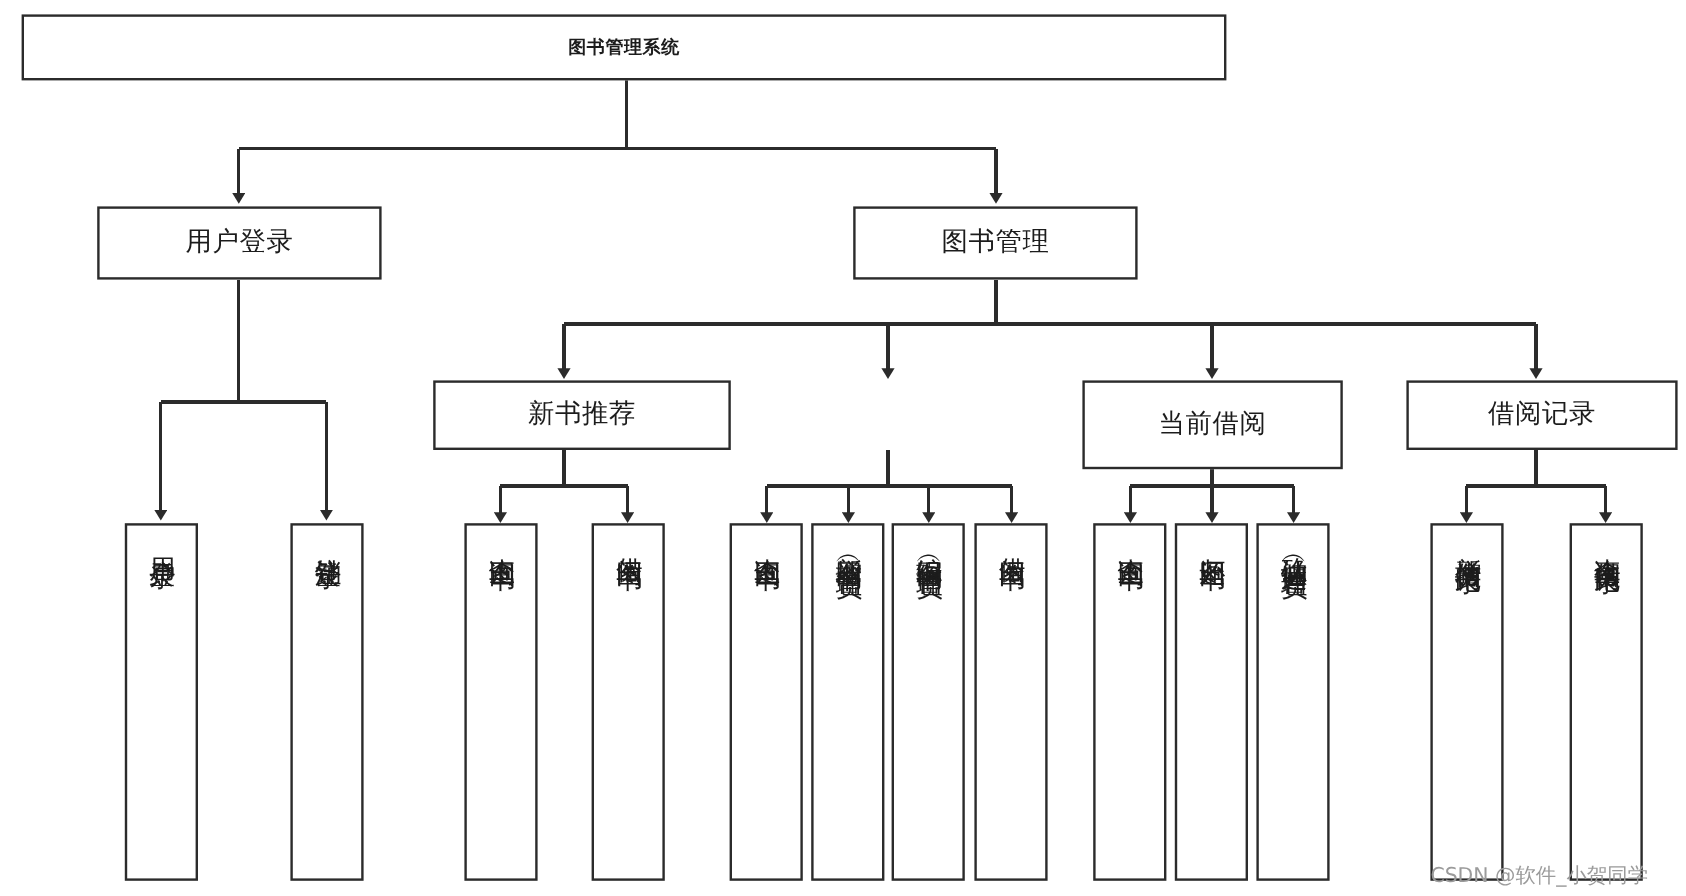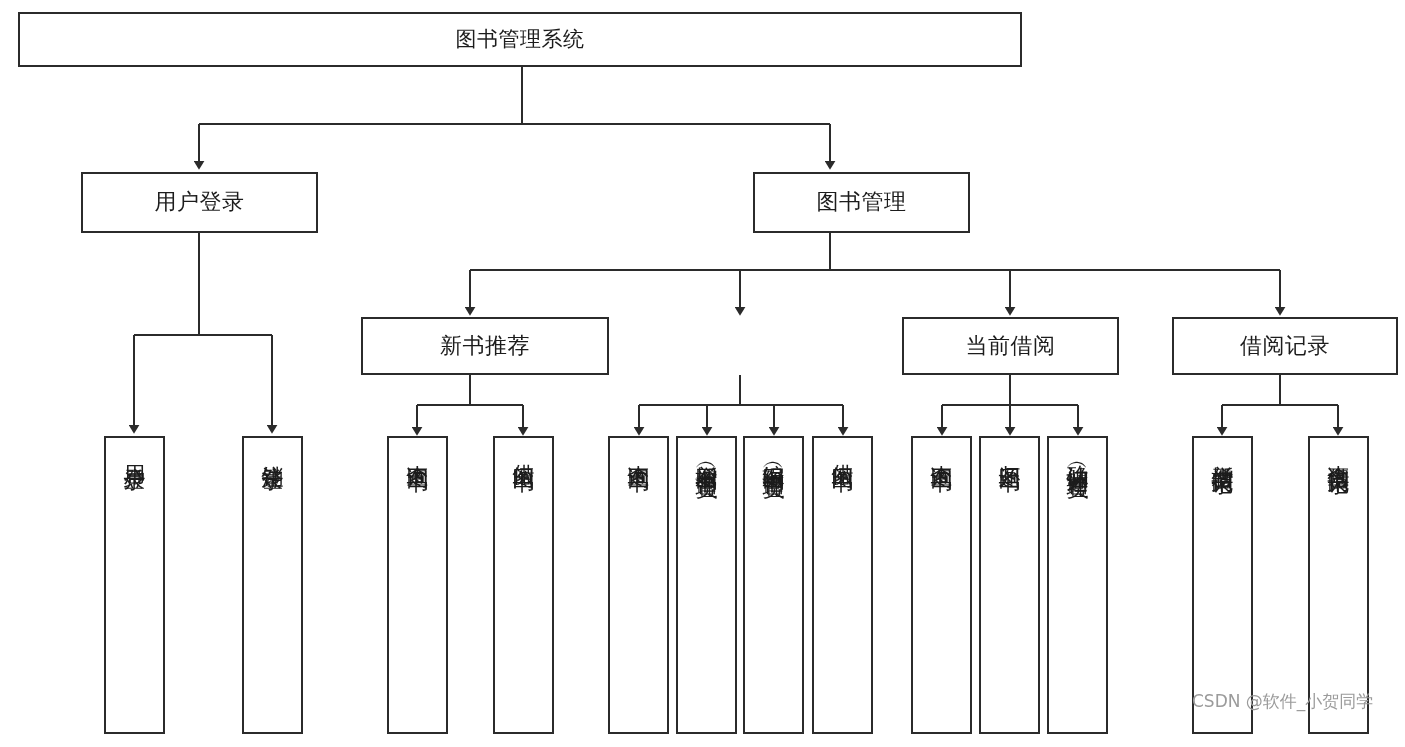--- a/index.html
+++ b/index.html
@@ -50,21 +50,21 @@
     align-items: flex-start;
     padding-top: 9px;
   }
   .node.vert .label {
     writing-mode: vertical-rl;
     text-orientation: upright;
     font-size: 22px;
     line-height: 1.18;
     letter-spacing: 2px;
   }
-  #root-node .label { font-size: 21px; }
+  #root-node .label { font-size: 15px; font-weight: bold; }
   .watermark {
     position: absolute;
     font-size: 17px;
     color: #9b9b9b;
     white-space: nowrap;
     user-select: none;
     font-family: "DejaVu Sans", "Liberation Sans", sans-serif;
   }
 </style>
 </head>
@@ -125,30 +125,30 @@
   </svg>
 
   <div class="node horiz" id="root-node" style="left:18px; top:12px; width:1004px; height:55px;">
     <span class="label">图书管理系统</span>
   </div>
 
   <div class="node horiz" style="left:81px; top:172px; width:237px; height:61px;">
     <span class="label">用户登录</span>
   </div>
 
-  <div class="node horiz" style="left:711px; top:172px; width:217px; height:61px;margin-left:42px;">
+  <div class="node horiz" style="left:711px; top:172px; width:237px; height:61px;">
     <span class="label">图书管理</span>
   </div>
 
   <div class="node horiz" style="left:361px; top:317px; width:248px; height:58px;">
     <span class="label">新书推荐</span>
   </div>
 
 
-  <div class="node horiz" style="left:902px; top:317px; width:217px; height:58px;">
+  <div class="node horiz" style="left:902px; top:317px; width:217px; height:74px;">
     <span class="label">当前借阅</span>
   </div>
 
   <div class="node horiz" style="left:1172px; top:317px; width:226px; height:58px;">
     <span class="label">借阅记录</span>
   </div>
 
   <div class="node vert" style="left:104px; top:436px; width:61px; height:298px;">
     <span class="label">用户登录</span>
   </div>
@@ -194,15 +194,15 @@
   </div>
 
   <div class="node vert" style="left:1192px; top:436px; width:61px; height:298px;">
     <span class="label">新增借阅记录</span>
   </div>
 
   <div class="node vert" style="left:1308px; top:436px; width:61px; height:298px;">
     <span class="label">查询借阅记录</span>
   </div>
 
-  <div class="watermark" style="left:1192px; top:690px;">CSDN @软件_小贺同学</div>
+  <div class="watermark" style="left:1192px; top:718px;">CSDN @软件_小贺同学</div>
 
 </div>
 
 </body></html>

